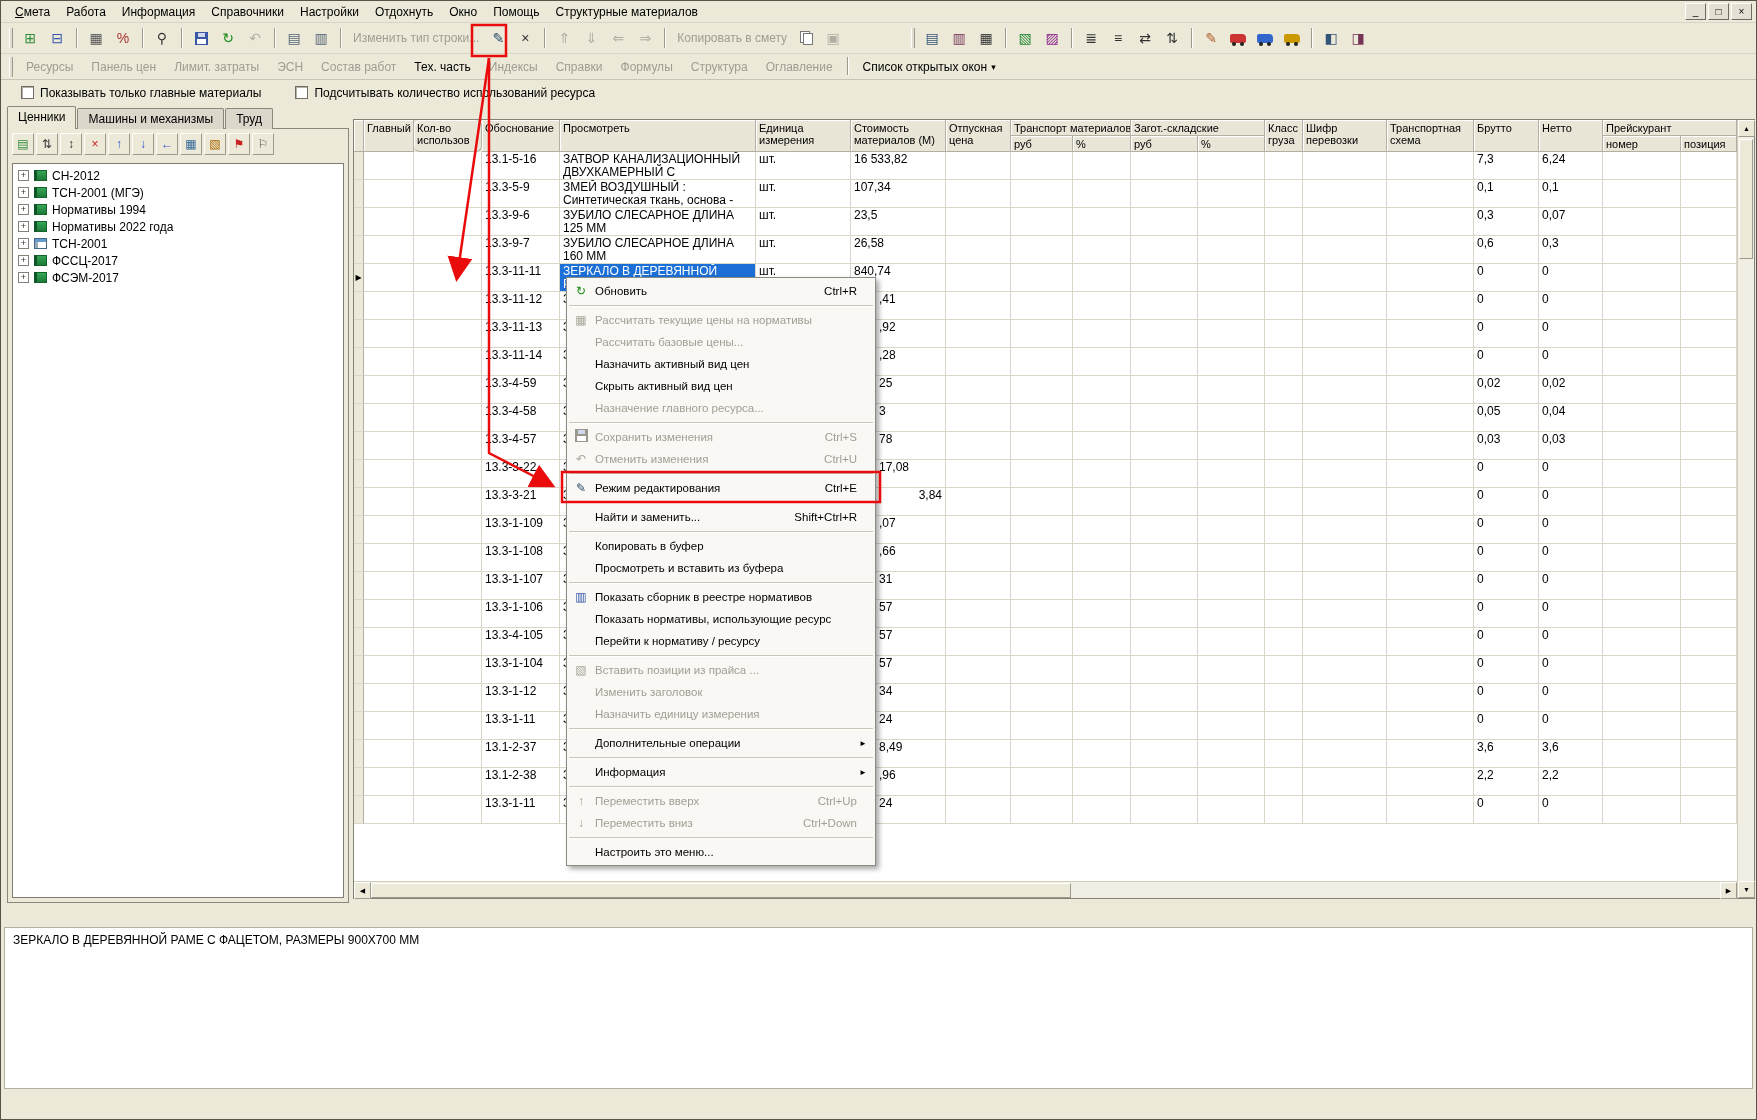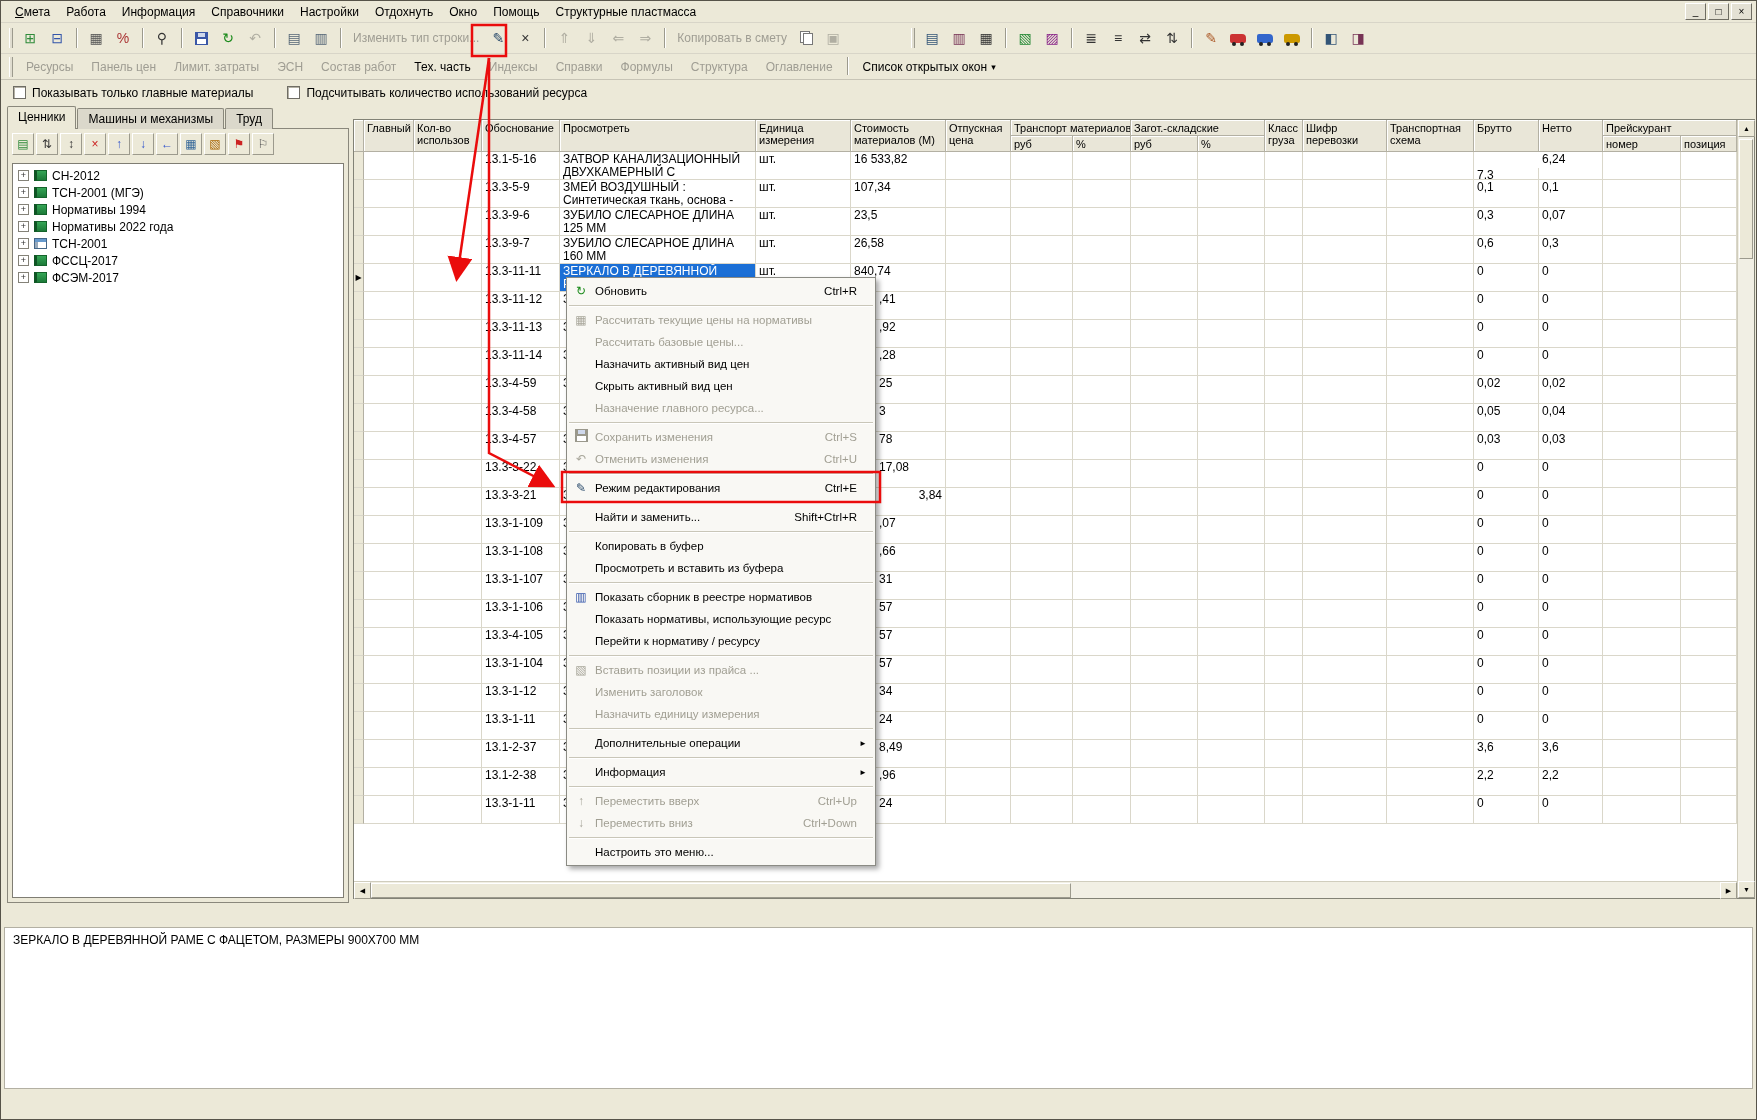--- a/index.html
+++ b/index.html
@@ -44,21 +44,21 @@
                       border-radius:50%; background:#222; box-shadow:8px 0 0 #222; }
 
   .toolbar2 { height:26px; display:flex; align-items:center; padding-left:8px;
               border-bottom:1px solid #c7c4b6; font-size:12px; }
   .t2item { padding:3px 9px; white-space:nowrap; display:flex; align-items:center; gap:4px; }
   .t2item.dis { color:#9f9d93; }
   .t2sep { width:2px; height:18px; margin:0 5px; border-left:1px solid #9c9a8d; border-right:1px solid #fff; }
   .dd { font-size:9px; }
 
   
-  .checkrow { height:25px; display:flex; align-items:center; padding-left:12px; font-size:12px; }
+  .checkrow { height:25px; display:flex; align-items:center; padding-left:20px; font-size:12px; }
   .cbwrap { display:flex; align-items:center; gap:6px; }
   .cb { width:13px; height:13px; background:#fff; border:1px solid #6f6d65;
         box-shadow:inset 1px 1px 0 #b5b2a5; }
   .cbwrap.second { margin-left:34px; }
 
   
   .tabs { position:absolute; top:105px; left:6px; display:flex; align-items:flex-end; height:23px; z-index:3; font-size:12px; }
   .tab { height:21px; padding:3px 10px 0; background:#dbd8cb; border:1px solid #8a887c; border-bottom:none;
          border-radius:2px 2px 0 0; margin-right:1px; white-space:nowrap; }
   .tab.active { height:23px; background:#ece9d8; position:relative; z-index:4; }
@@ -83,21 +83,21 @@
           background:#fff; border:1px solid #828276; display:flex; font-size:12px; }
   .grid-main { width:1383px; display:flex; flex-direction:column; }
   .ghead { display:flex; align-items:stretch; height:32px; background:#e9e6d8; font-size:11px; line-height:12px; }
   .hc { border-right:1px solid #b3b0a3; border-bottom:1px solid #b3b0a3;
         box-shadow:inset 1px 1px 0 #fff; padding:2px 3px; overflow:hidden; }
   .hgroup { display:flex; flex-direction:column; }
   .hg-top { height:16px; border-right:1px solid #b3b0a3; border-bottom:1px solid #b3b0a3;
             box-shadow:inset 1px 1px 0 #fff; padding:2px 3px; white-space:nowrap; overflow:hidden; }
   .hg-bot { display:flex; height:16px; }
   .hg-bot .hc { height:16px; }
-  .w-marker{width:10px;} .w-glavny{width:50px;} .w-kolvo{width:68px;} .w-obosn{width:78px;}
+  .w-marker{width:10px;} .w-glavny{width:50px;} .w-kolvo{width:68px;border-radius:6px;} .w-obosn{width:78px;}
   .w-naim{width:196px;} .w-ed{width:95px;} .w-stoim{width:95px;} .w-otpusk{width:65px;}
   .w-trub{width:62px;} .w-tpct{width:58px;} .w-zrub{width:67px;} .w-zpct{width:67px;}
   .w-klass{width:38px;} .w-shifr{width:84px;} .w-shema{width:87px;} .w-brutto{width:65px;}
   .w-netto{width:64px;} .w-pnom{width:78px;} .w-ppoz{width:56px;}
   .grows { position:relative; flex:1; overflow:hidden; background:#fff; }
   .trow { display:flex; height:28px; }
   .tc { border-right:1px solid #dad7ca; border-bottom:1px solid #dad7ca; padding:1px 3px;
         line-height:13px; overflow:hidden; white-space:nowrap; }
   .c-naim { white-space:normal; }
   .c-marker { background:#ece9d8; border-right:1px solid #b3b0a3; padding:0; font-size:8px;
@@ -157,21 +157,21 @@
   <div class="menubar">
     <div class="menubar-items">
         <div class="mb-item">Смета</div>
         <div class="mb-item">Работа</div>
         <div class="mb-item">Информация</div>
         <div class="mb-item">Справочники</div>
         <div class="mb-item">Настройки</div>
         <div class="mb-item">Отдохнуть</div>
         <div class="mb-item">Окно</div>
         <div class="mb-item">Помощь</div>
-        <div class="mb-item">Структурные пластмасса</div>
+        <div class="mb-item">Структурные материалов</div>
       </div>
     <div class="win-controls">
       <div class="wbtn">_</div>
       <div class="wbtn">□</div>
       <div class="wbtn">×</div>
     </div>
   </div>
 
   <div class="toolbar1">
       <div class="grip"></div>
@@ -449,21 +449,21 @@
             <div class="tc c-ed" style="width: 95px;">шт.</div>
             <div class="tc c-stoim" style="width: 95px;">16 533,82</div>
             <div class="tc c-otpusk" style="width: 65px;"></div>
             <div class="tc c-t-rub" style="width: 62px;"></div>
             <div class="tc c-t-pct" style="width: 58px;"></div>
             <div class="tc c-z-rub" style="width: 67px;"></div>
             <div class="tc c-z-pct" style="width: 67px;"></div>
             <div class="tc c-klass" style="width: 38px;"></div>
             <div class="tc c-shifr" style="width: 84px;"></div>
             <div class="tc c-shema" style="width: 87px;"></div>
-            <div class="tc c-brutto" style="width: 65px; margin-top: 16px;">7,3</div>
+            <div class="tc c-brutto" style="width: 65px;">7,3</div>
             <div class="tc c-netto" style="width: 64px;">6,24</div>
             <div class="tc c-p-nom" style="width: 78px;"></div>
             <div class="tc c-p-poz" style="width: 56px;"></div>
           </div>
           <div class="trow">
             <div class="tc c-marker" style="width: 10px;"></div>
             <div class="tc c-glavny" style="width: 50px;"></div>
             <div class="tc c-kolvo" style="width: 68px;"></div>
             <div class="tc c-obosn" style="width: 78px;">13.3-5-9</div>
             <div class="tc c-naim" style="width: 196px;">ЗМЕЙ ВОЗДУШНЫЙ : Синтетическая ткань, основа - пластмасса или</div>

